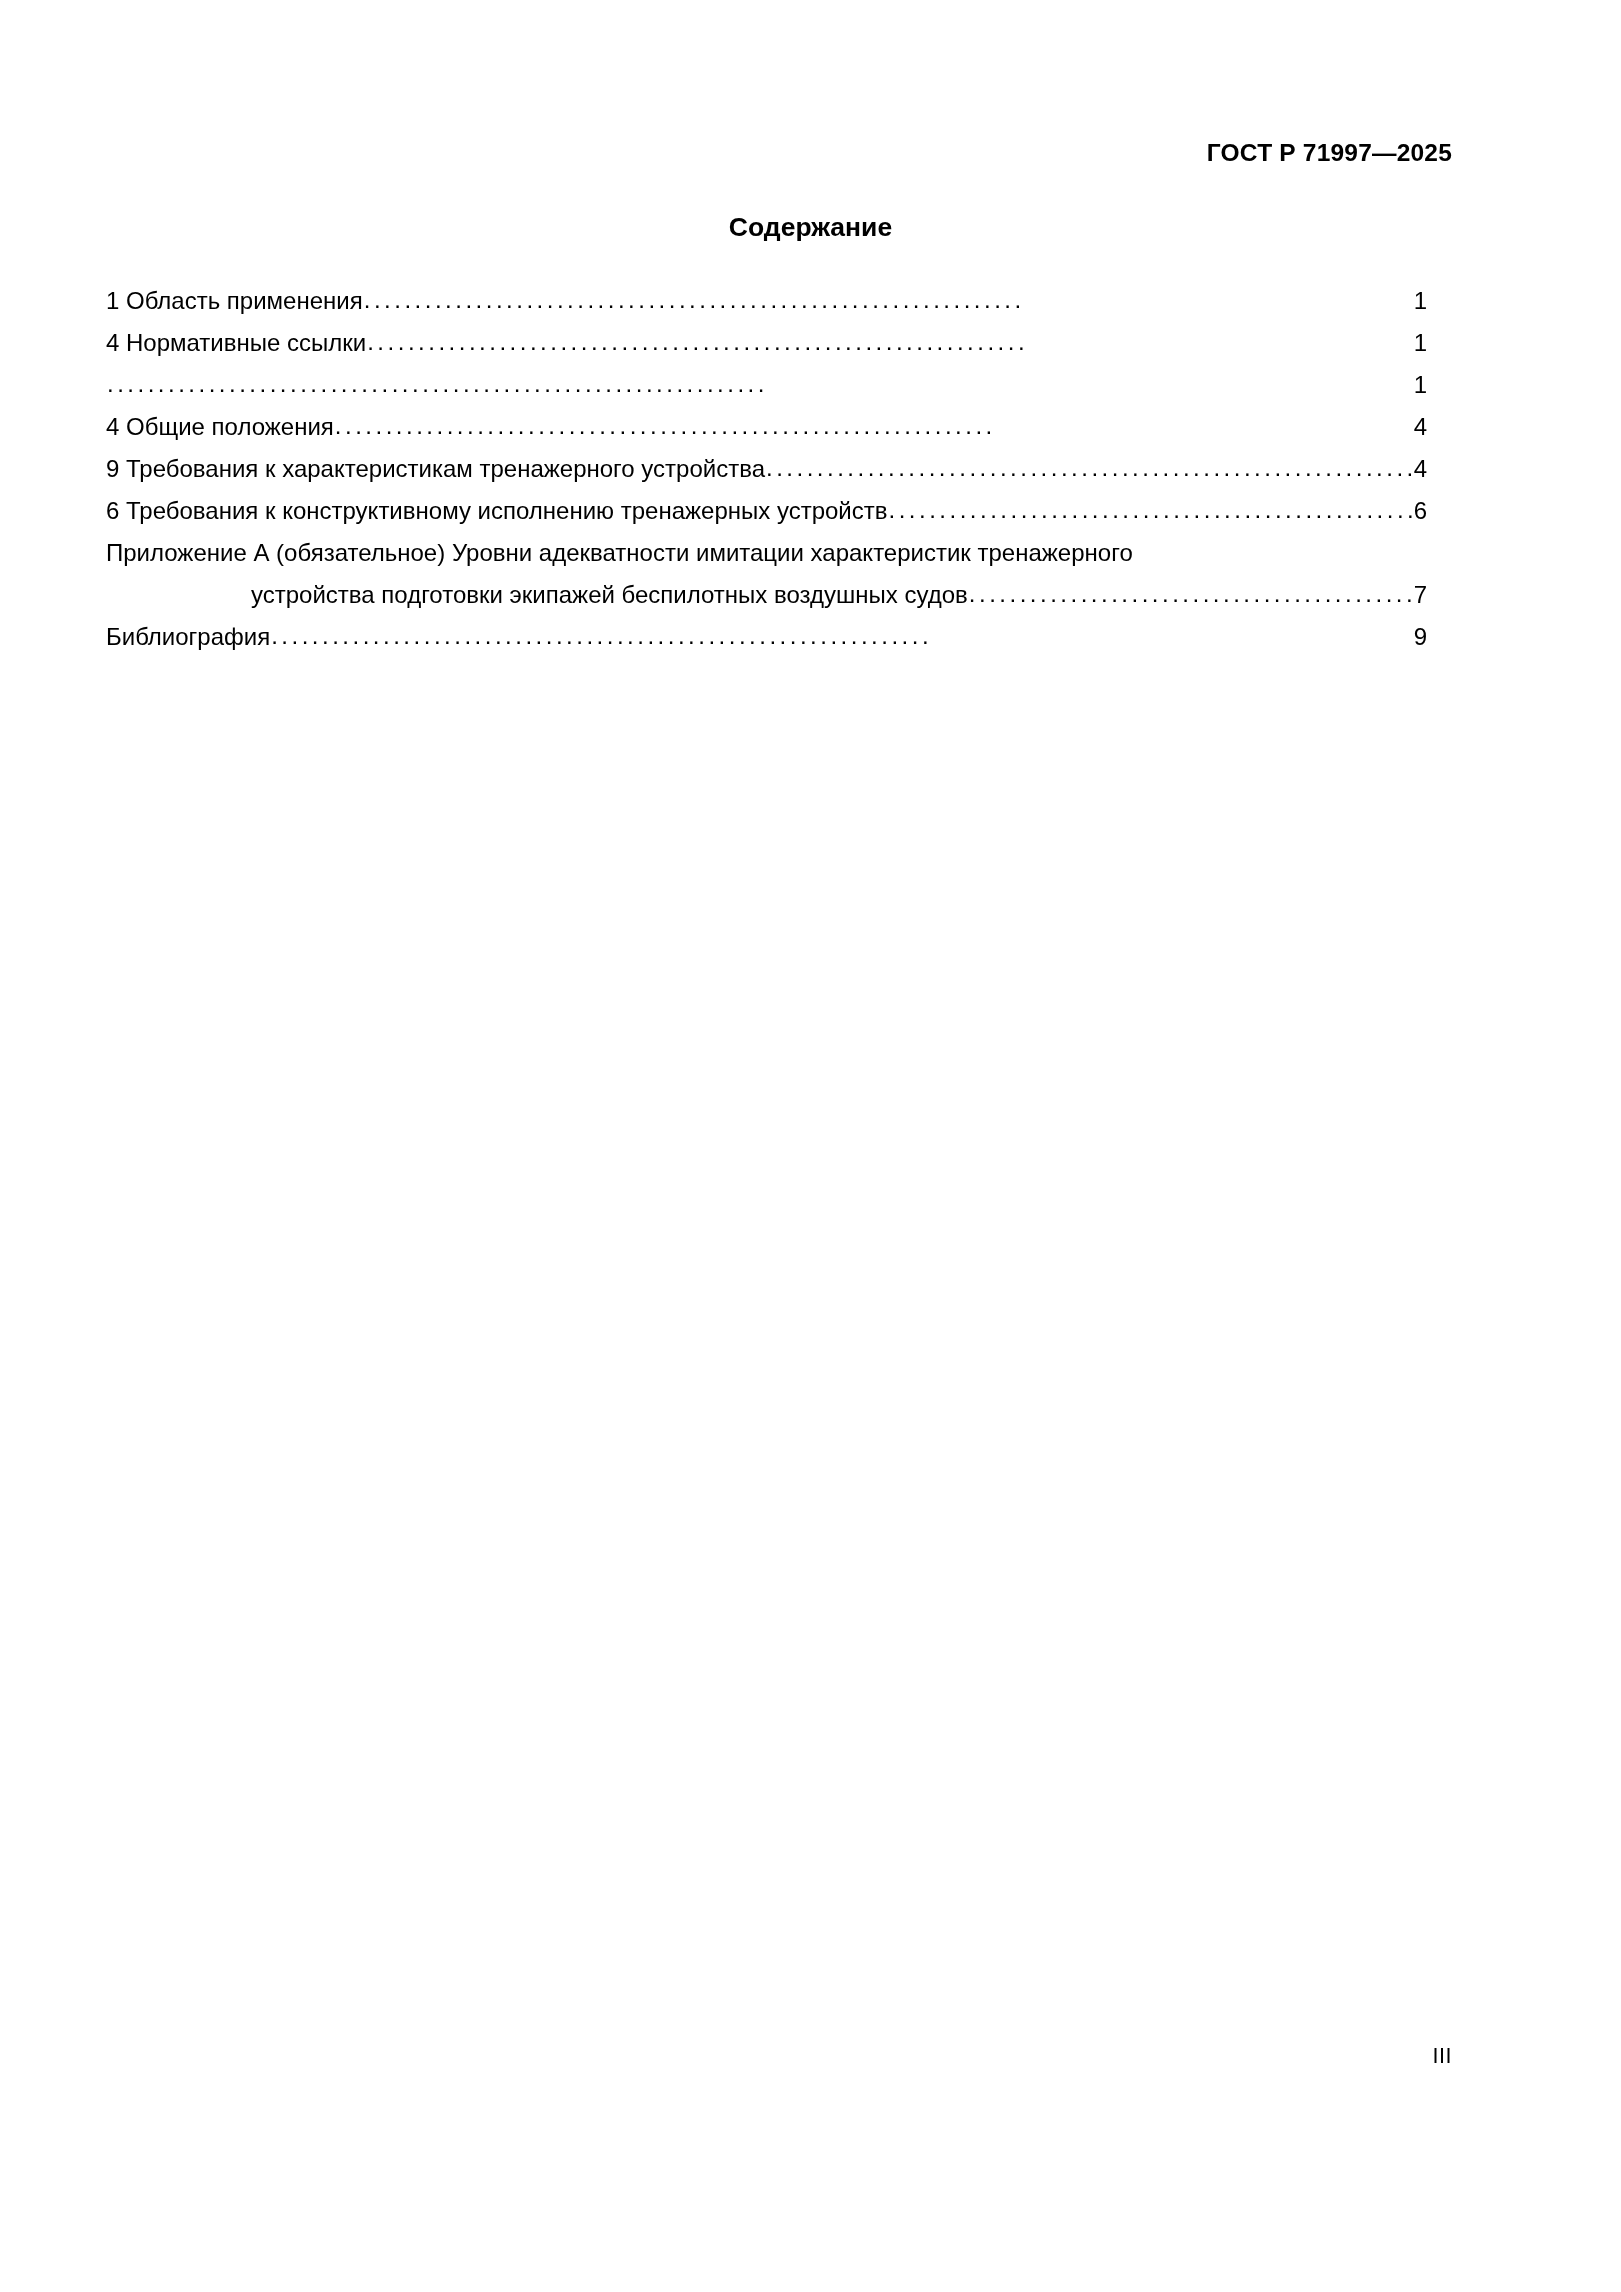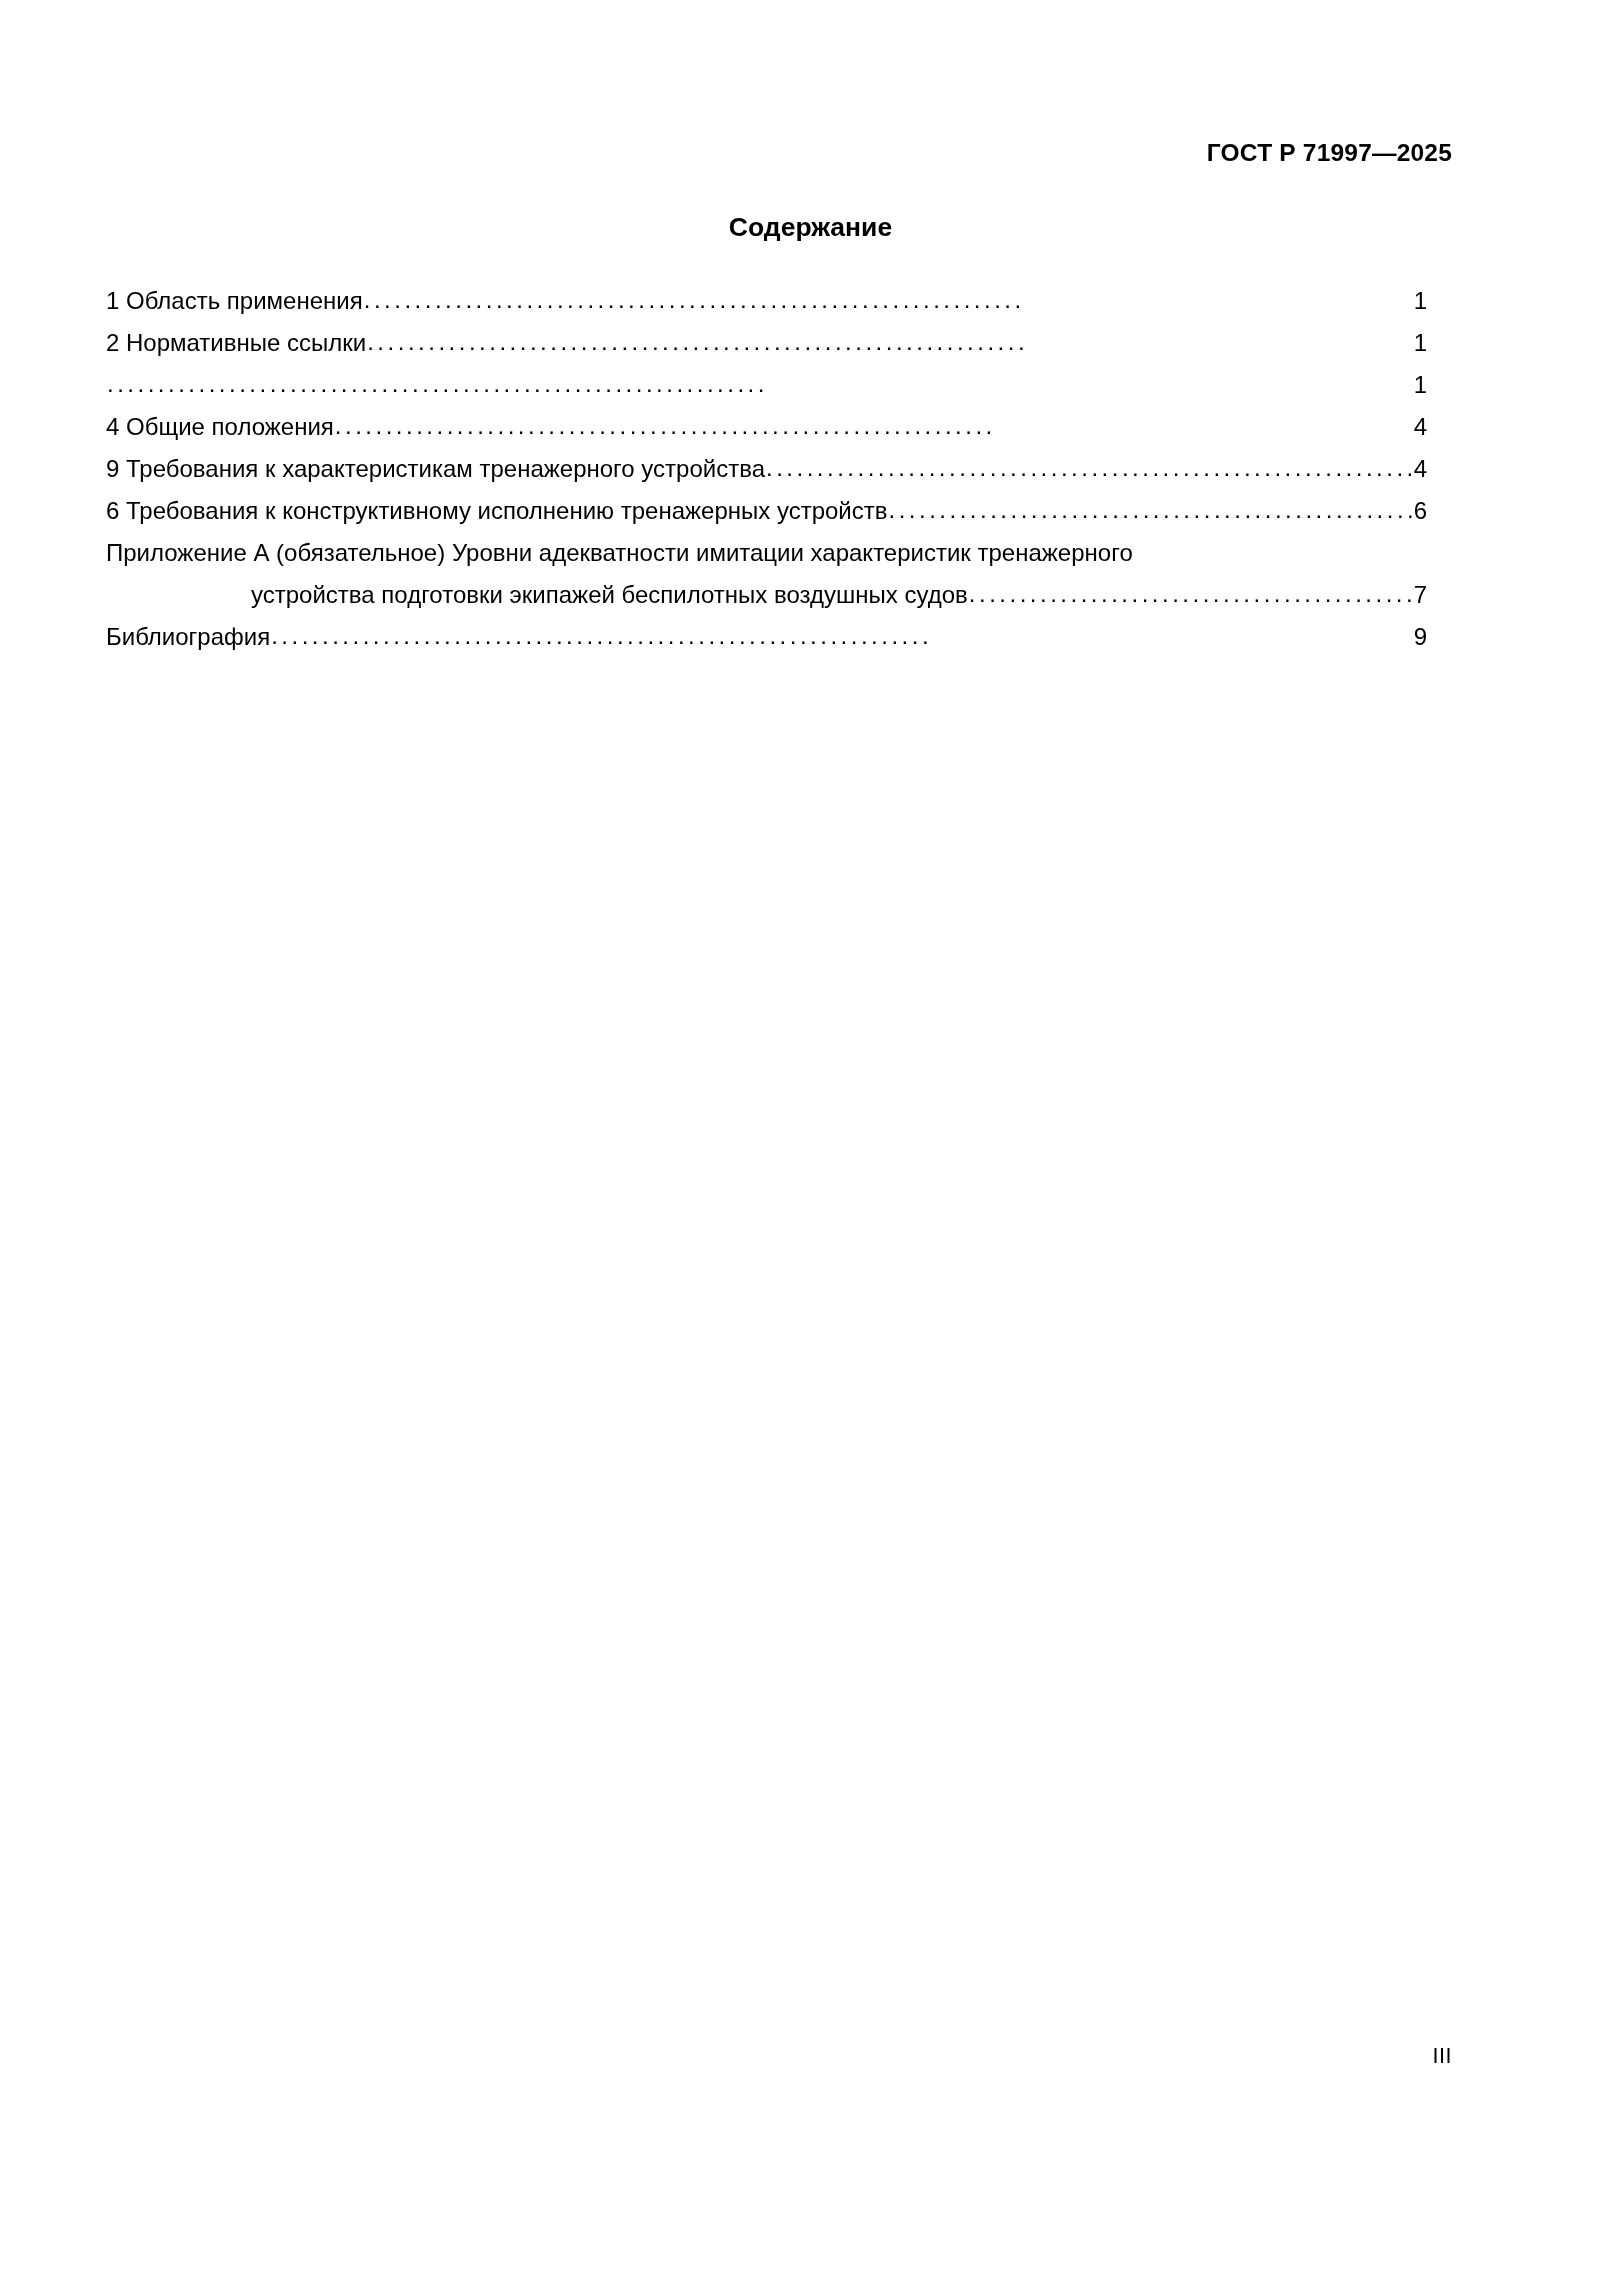--- a/index.html
+++ b/index.html
@@ -136,21 +136,21 @@
 
   <div class="toc">
 
     <div class="toc-entry">
       <span class="label">1 Область применения</span>
       <span class="dots">.................................................................</span>
       <span class="page-num">1</span>
     </div>
 
     <div class="toc-entry">
-      <span class="label">2 Нормативные ссылки</span>
+      <span class="label">4 Нормативные ссылки</span>
       <span class="dots">.................................................................</span>
       <span class="page-num">1</span>
     </div>
 
     <div class="toc-entry">
       <span class="dots">.................................................................</span>
       <span class="page-num">1</span>
     </div>
 
     <div class="toc-entry">

